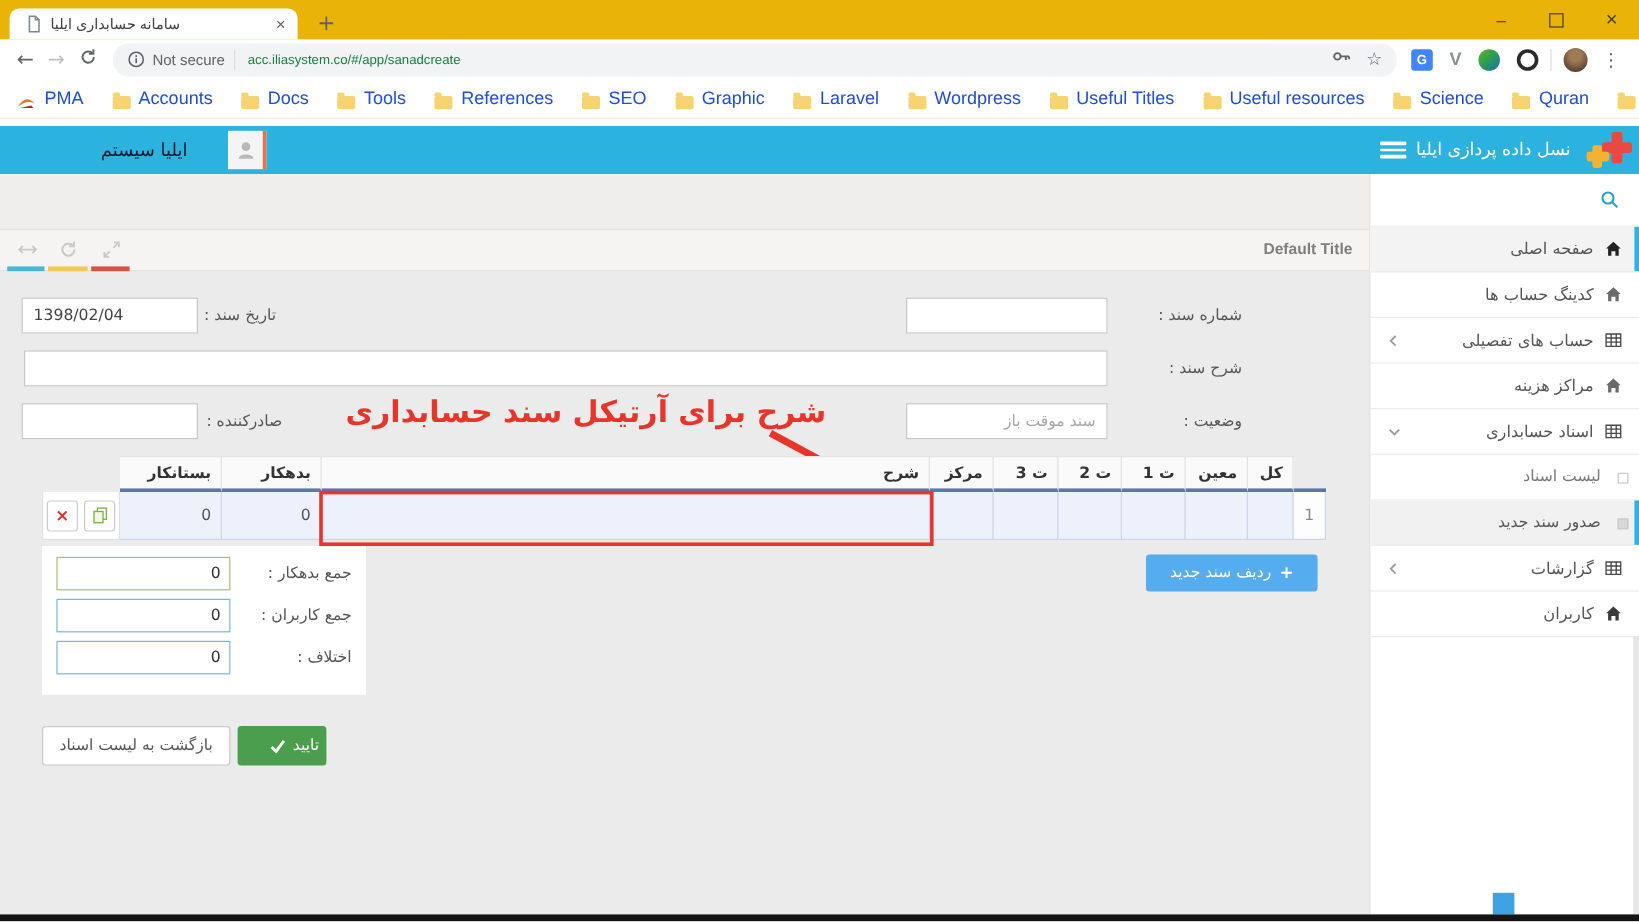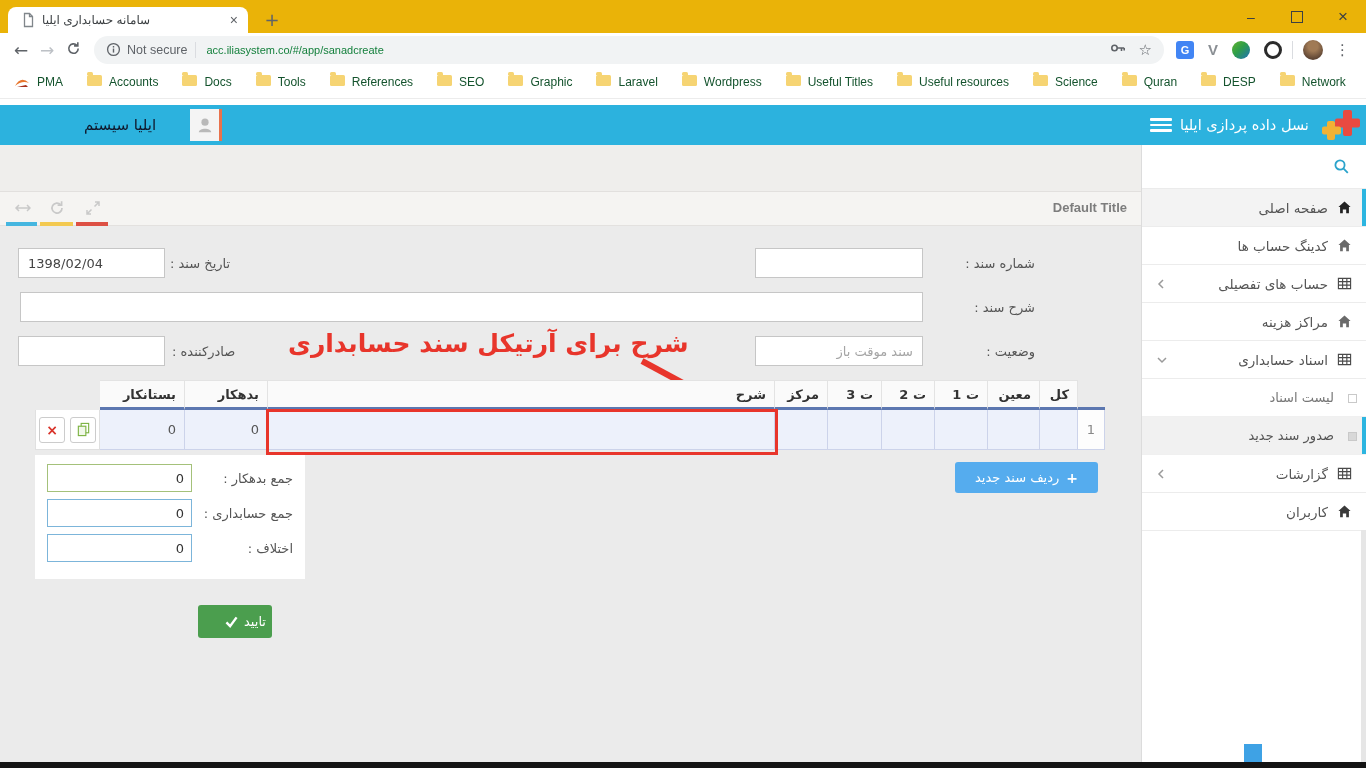--- a/index.html
+++ b/index.html
@@ -34,21 +34,21 @@
                  display:flex;align-items:center;justify-content:center;font-family:"Liberation Sans",sans-serif;cursor:pointer;}
   .ext-v{color:#8a8f94;font-weight:bold;font-size:15px;font-family:"Liberation Sans",sans-serif;cursor:pointer;}
   .ext-idm{width:18px;height:18px;border-radius:50%;background:linear-gradient(135deg,#63b32e 0%,#2e9e49 45%,#1f6fba 100%);cursor:pointer;}
   .ext-o{width:12px;height:12px;border:3.5px solid #2b2b2b;border-radius:50%;cursor:pointer;}
   .tb-sep{width:1px;height:18px;background:#dadce0;margin:0 6px;}
   .profile-avatar{width:20px;height:20px;border-radius:50%;background:radial-gradient(circle at 50% 32%,#a07a55 28%,#5d4433 75%);cursor:pointer;margin:0 4px;}
   .kebab{font-size:15px;color:#5f6368;padding:0 8px;cursor:pointer;}
 
   .bookmarks{position:absolute;left:0;top:66px;width:100%;height:33px;background:#fff;border-bottom:1px solid #ececec;
              display:flex;align-items:center;padding:0 14px;box-sizing:border-box;gap:24px;font-family:"Liberation Sans",sans-serif;}
-  .bm-item{display:flex;align-items:flex-start;gap:7px;font-size:12px;color:#14532d;white-space:nowrap;cursor:pointer;}
+  .bm-item{display:flex;align-items:flex-end;gap:7px;font-size:15px;color:#1d4ed8;white-space:nowrap;cursor:pointer;}
   .folder{width:15px;height:11px;background:#f6d473;border-radius:1.5px;position:relative;flex:none;}
   .folder::before{content:"";position:absolute;top:-3px;left:0;width:6px;height:3px;background:#f6d473;border-radius:1.5px 1.5px 0 0;}
 
   
   .app-header{position:absolute;left:0;top:105px;width:100%;height:40px;background:#2cb2de;}
   .user-name{position:absolute;left:84px;top:0;height:40px;display:flex;align-items:center;color:#0f172a;font-size:15px;}
   .user-avatar{position:absolute;left:190px;top:4px;width:32px;height:32px;background:#f4f4f4;border-right:3px solid #e8724d;box-sizing:border-box;display:flex;align-items:center;justify-content:center;cursor:pointer;}
   .burger{position:absolute;left:1150px;top:13px;width:22px;cursor:pointer;}
   .burger div{height:2.5px;background:#fff;border-radius:1px;margin-bottom:3px;}
   .brand-text{position:absolute;left:1180px;top:0;width:136px;height:40px;display:flex;align-items:center;justify-content:flex-end;color:#fff;font-size:14.5px;direction:rtl;}
@@ -356,32 +356,35 @@
           </span>
       </div>
     </div>
 
     <div class="totals-box">
       <div class="t-row">
         <span class="t-label">جمع بدهکار :</span>
         <input class="t-input green" value="0" style="">
       </div>
       <div class="t-row">
-        <span class="t-label">جمع حسابداری :</span>
+        <span class="t-label">جمع کاربران :</span>
         <input class="t-input blue" value="0" style="">
       </div>
       <div class="t-row">
         <span class="t-label">اختلاف :</span>
         <input class="t-input blue" value="0" style="">
       </div>
     </div>
 
     <button class="btn-newrow">
       <span class="btn-plus">+</span>
       <span>ردیف سند جدید</span>
+    </button>
+    <button class="btn-back">
+      <span>بازگشت به لیست اسناد</span>
     </button>
     <button class="btn-confirm">
       <span>تایید</span>
       <svg width="13" height="12" viewBox="0 0 14 13">
           <polyline points="1.5,7 5.5,11 12.5,1.5" fill="none" stroke="#fff" stroke-width="2.6"></polyline>
         </svg>
     </button>
   </div>
 
   <div class="sidebar">

